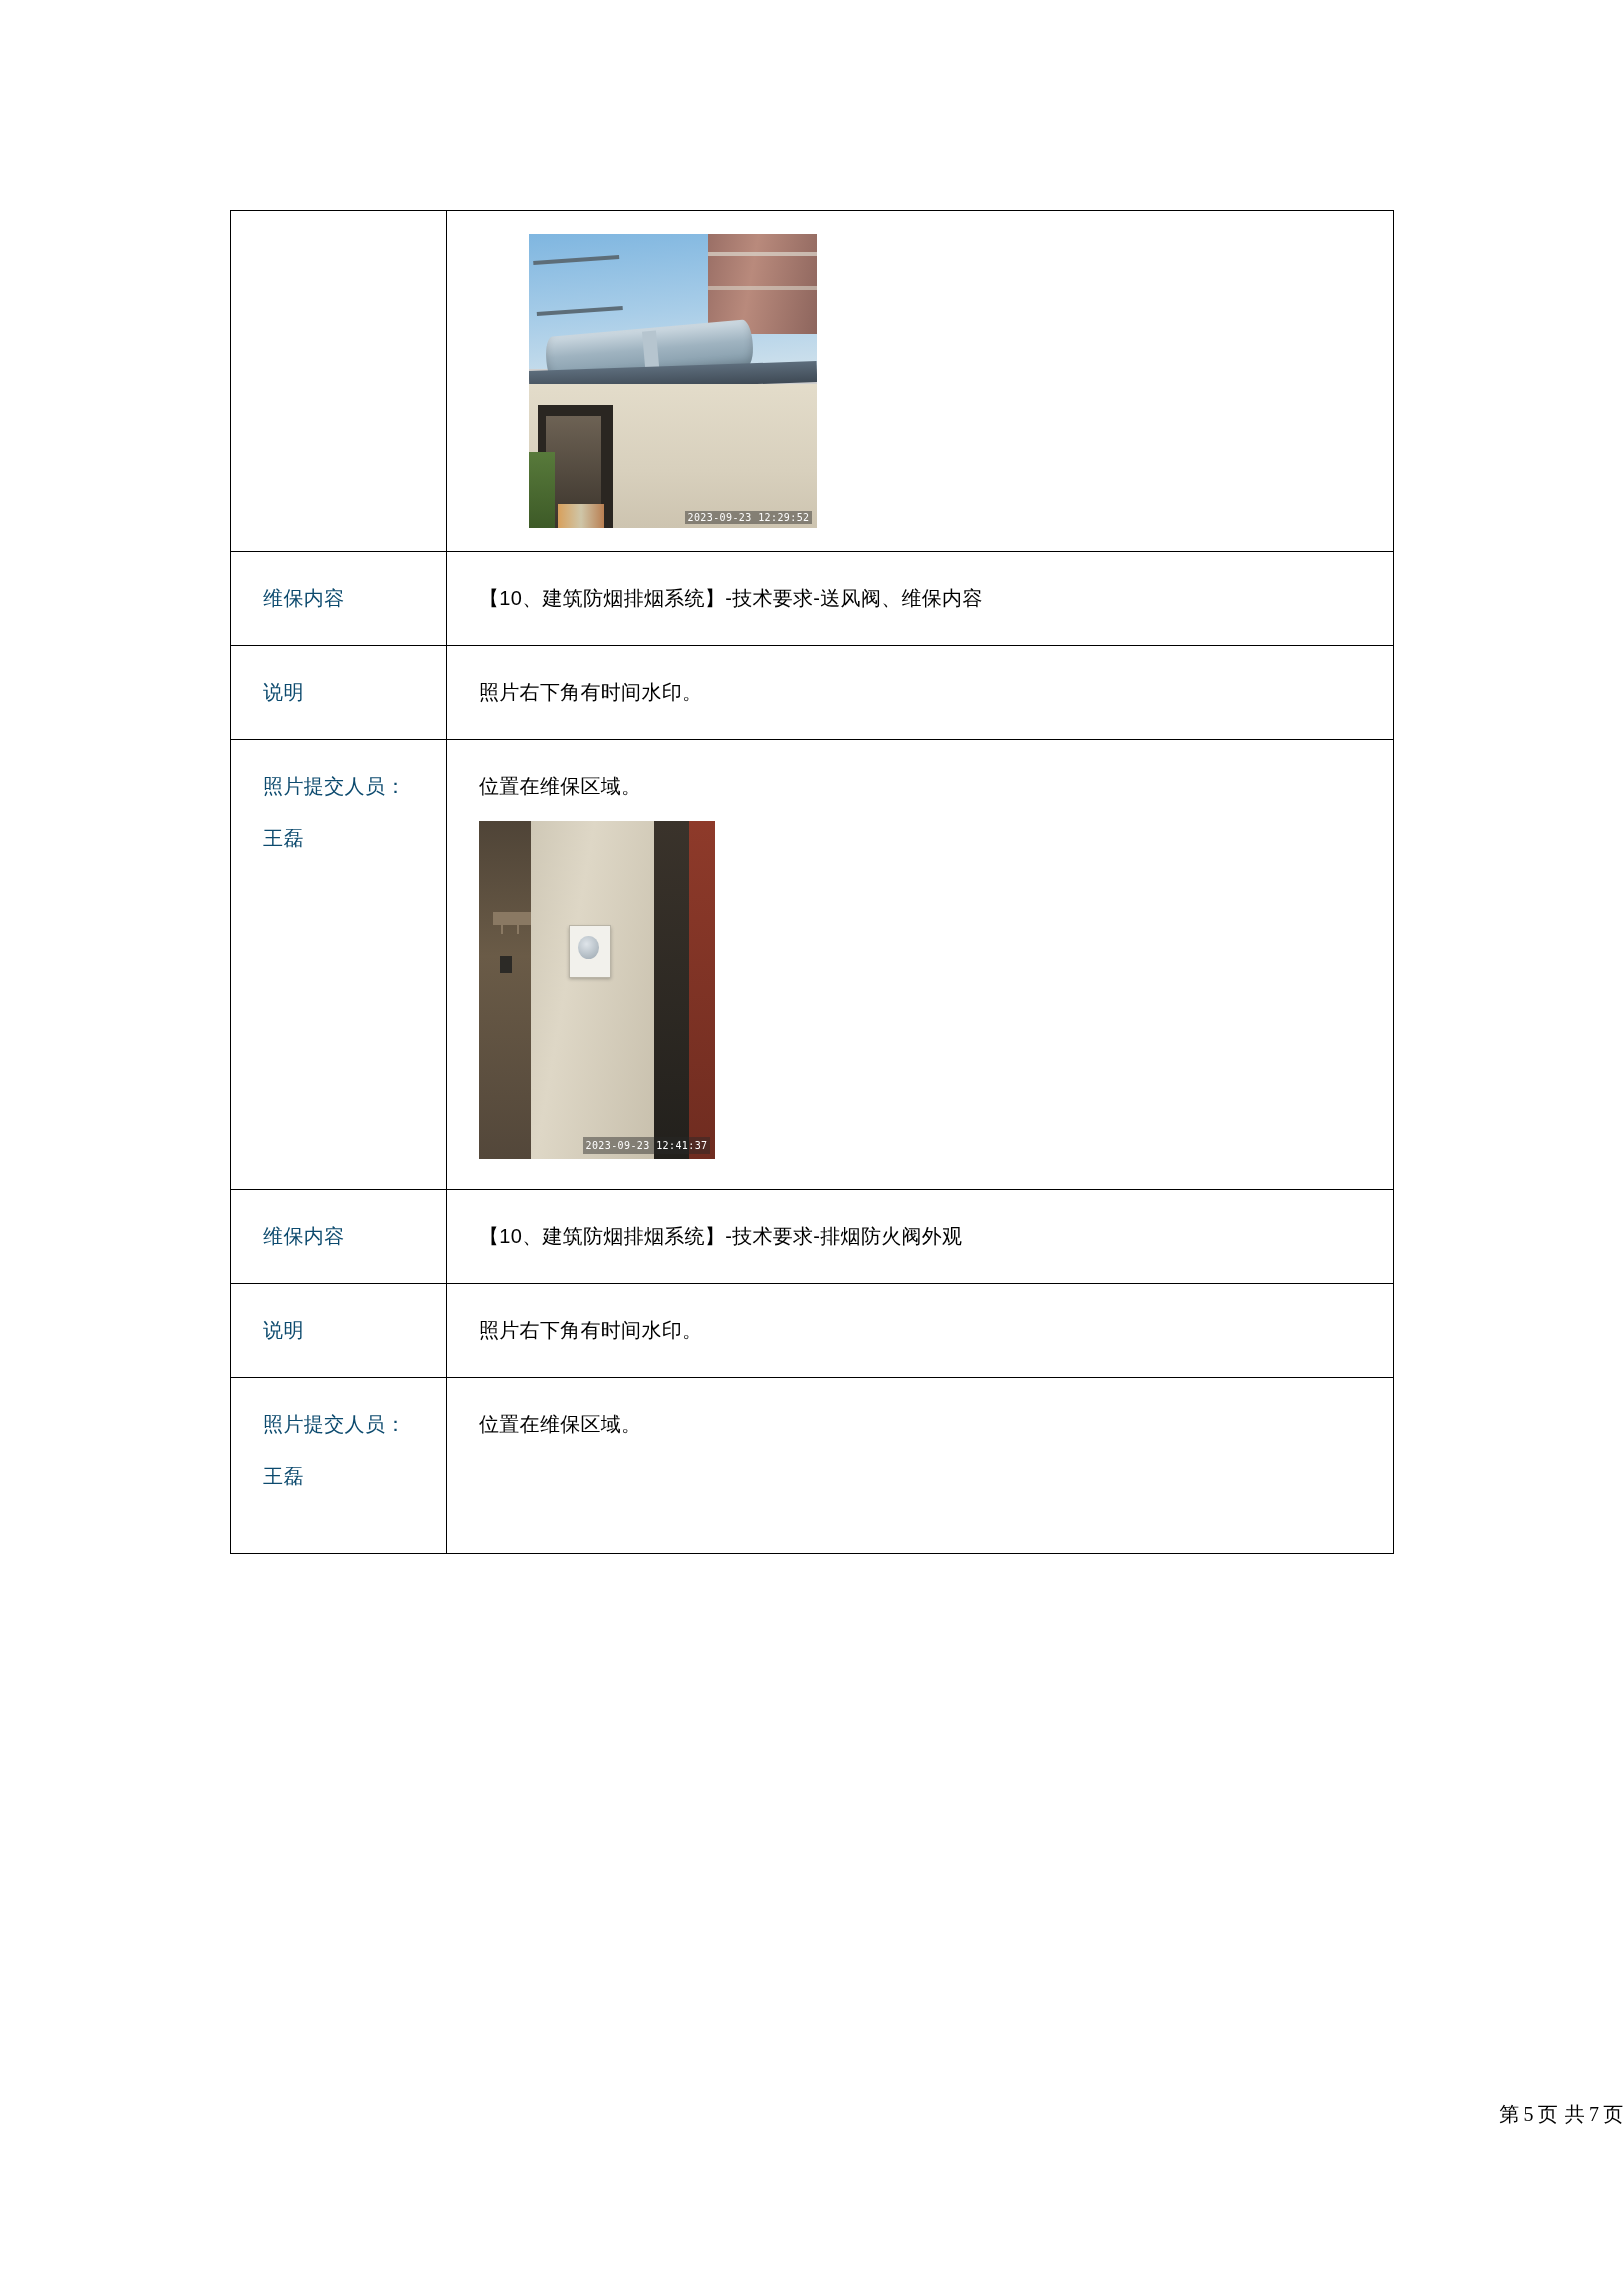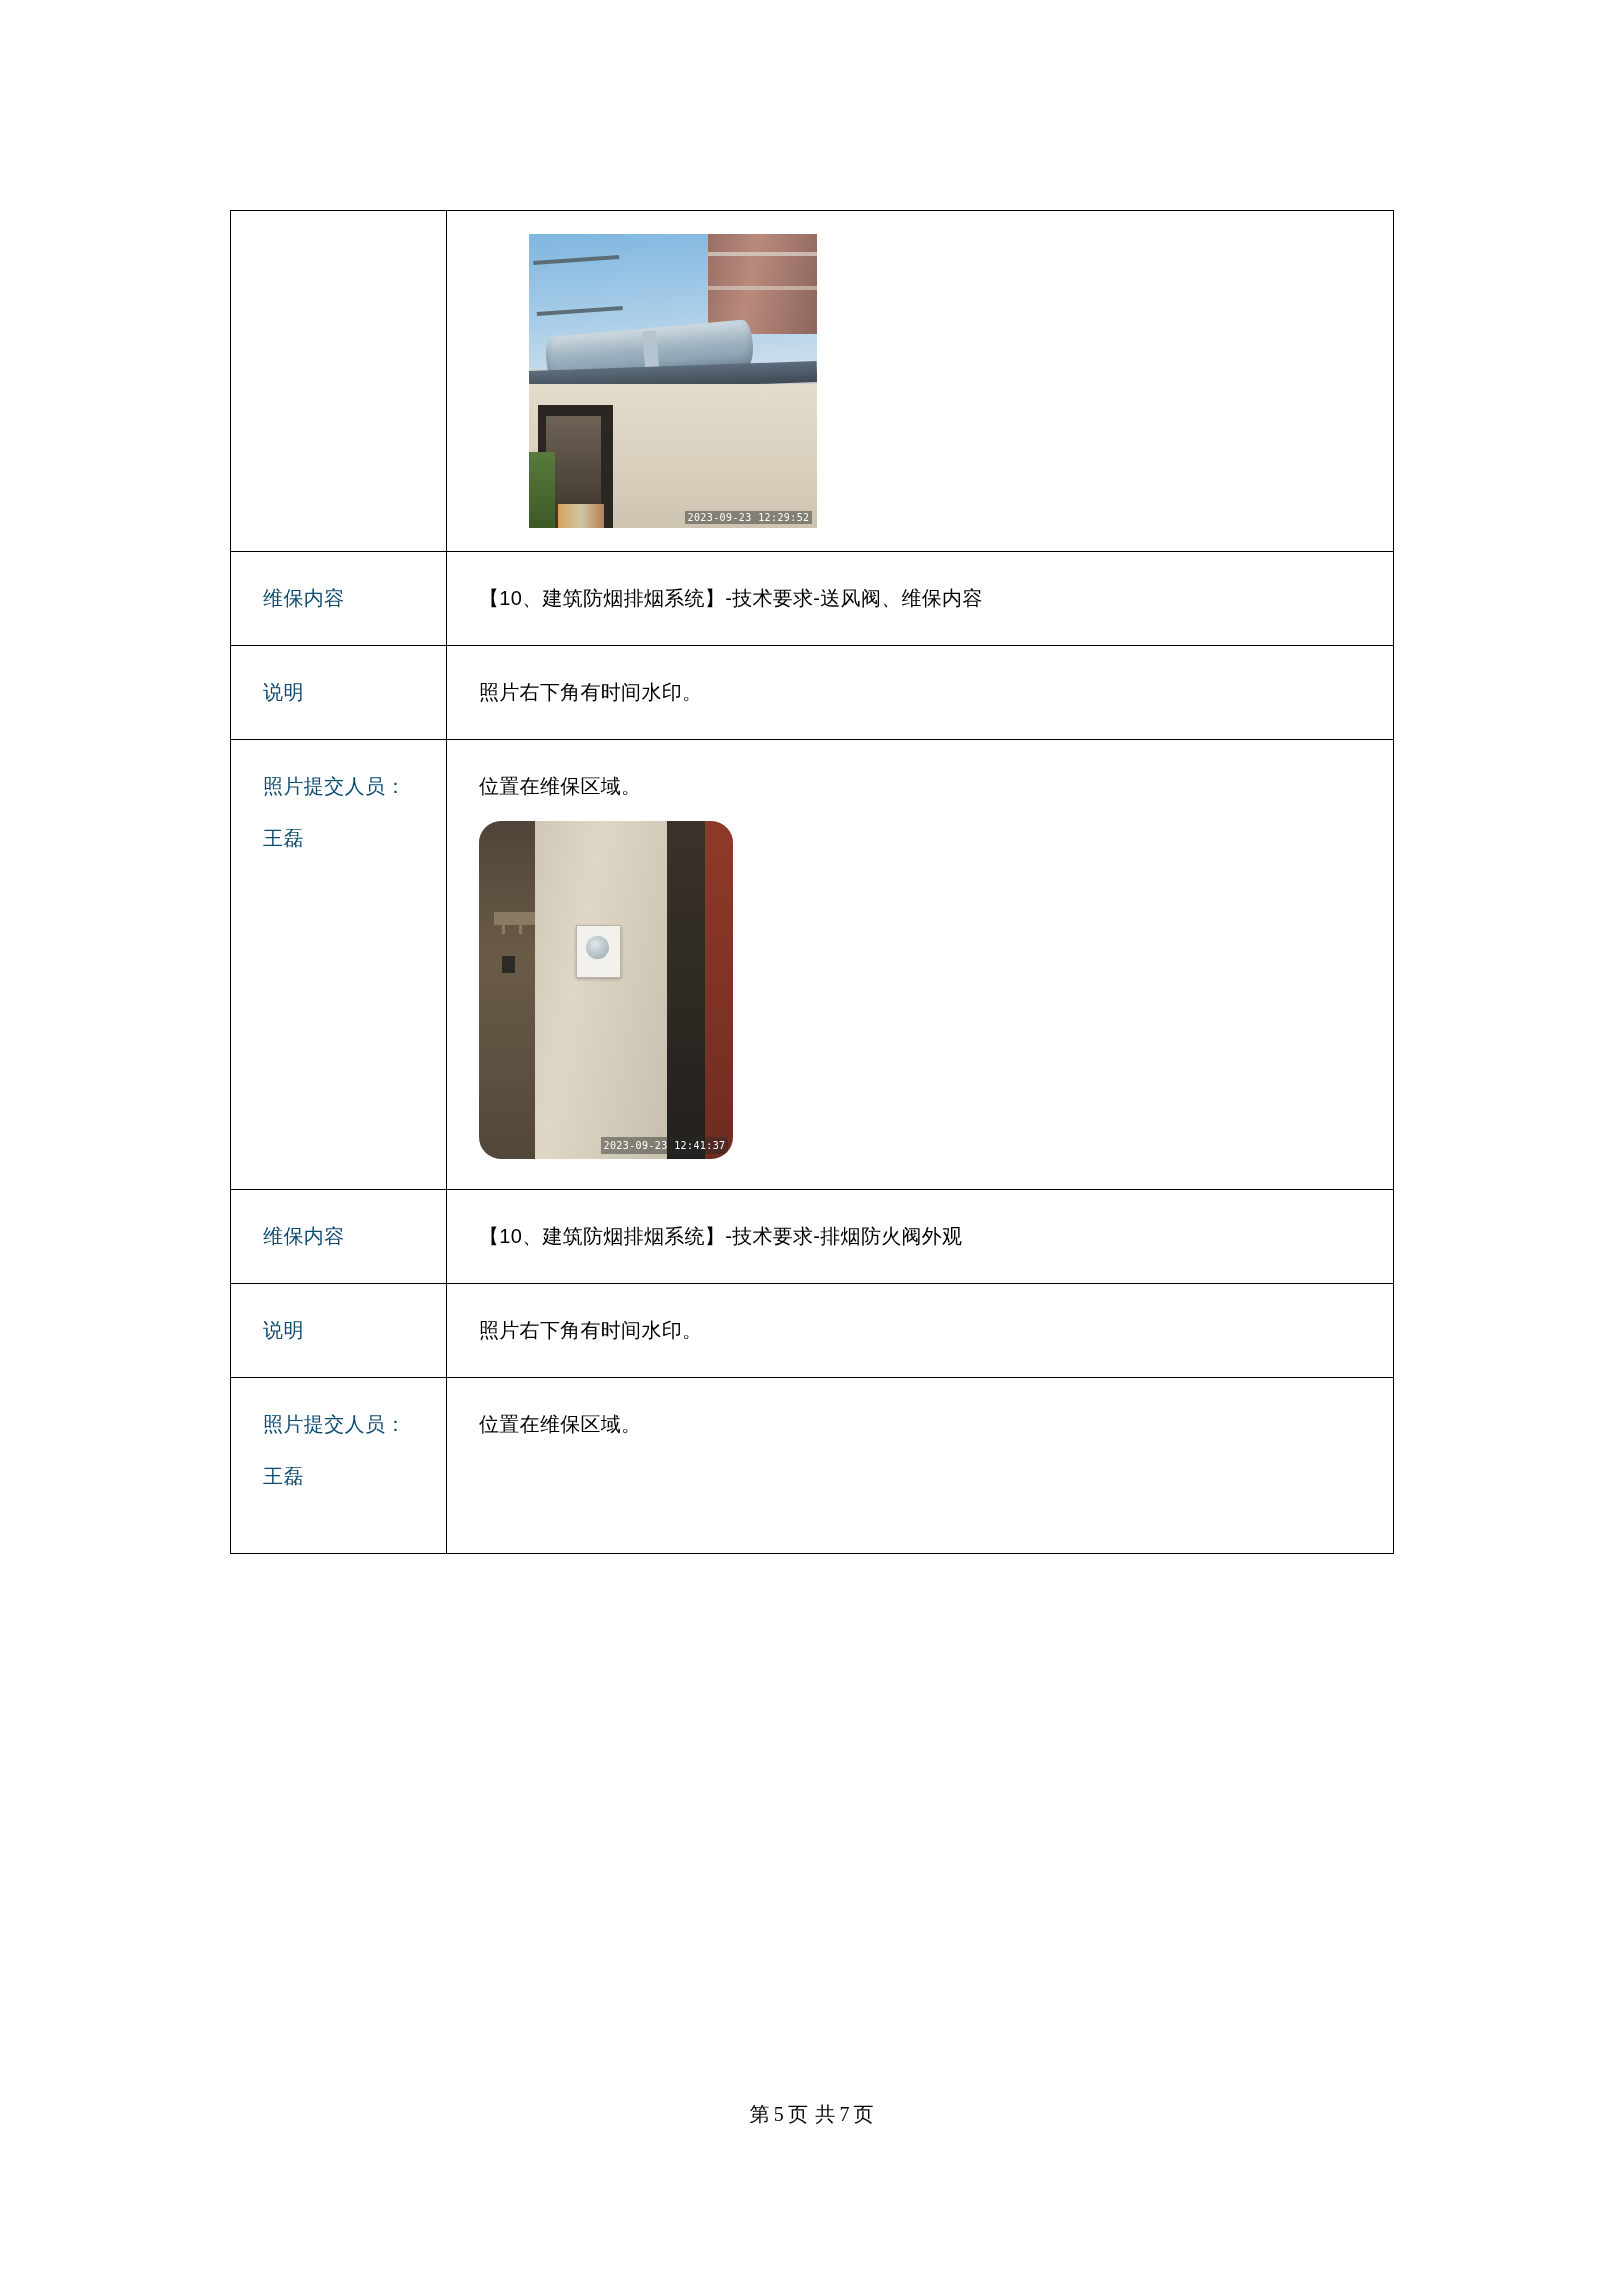--- a/index.html
+++ b/index.html
@@ -141,23 +141,22 @@
     position:absolute; left:0; top:74%; width:9%; height:26%;
     background: linear-gradient(180deg,#587a3b 0%,#3d5a27 100%);
   }
   .ph1 .items {
     position:absolute; left:10%; top:92%; width:16%; height:8%;
     background: linear-gradient(90deg,#d8a05c,#cfc6a8,#b97f52);
   }
 
   
   .ph2 {
-    width: 254px;
+    width: 236px;
     height: 338px;
-    border-radius: 22px;
   }
   .ph2 .left-dark {
     position:absolute; left:0; top:0; width:22%; height:100%;
     background: linear-gradient(180deg,#4f4437 0%,#6a5b47 40%,#53473a 100%);
   }
   .ph2 .wall2 {
     position:absolute; left:22%; top:0; width:52%; height:100%;
     background: linear-gradient(100deg,#cfc8b6 0%,#ded7c6 35%,#c8c0ad 100%);
   }
   .ph2 .right-red {
@@ -190,21 +189,21 @@
   .ph2 .switch {
     position:absolute; left:9%; top:40%; width:5%; height:5%;
     background:#2c2a26;
   }
 
   .footer {
     position: absolute;
     left: 0;
     top: 2101px;
     width: 100%;
-    text-align: center;
+    text-align: right;
     font-size: 20px;
     color: #000000;
     letter-spacing: 0.8px;
   }
   .footer .num {
     font-family: "Liberation Serif", serif;
     padding: 0 3.4px;
   }
 </style>
 </head>

